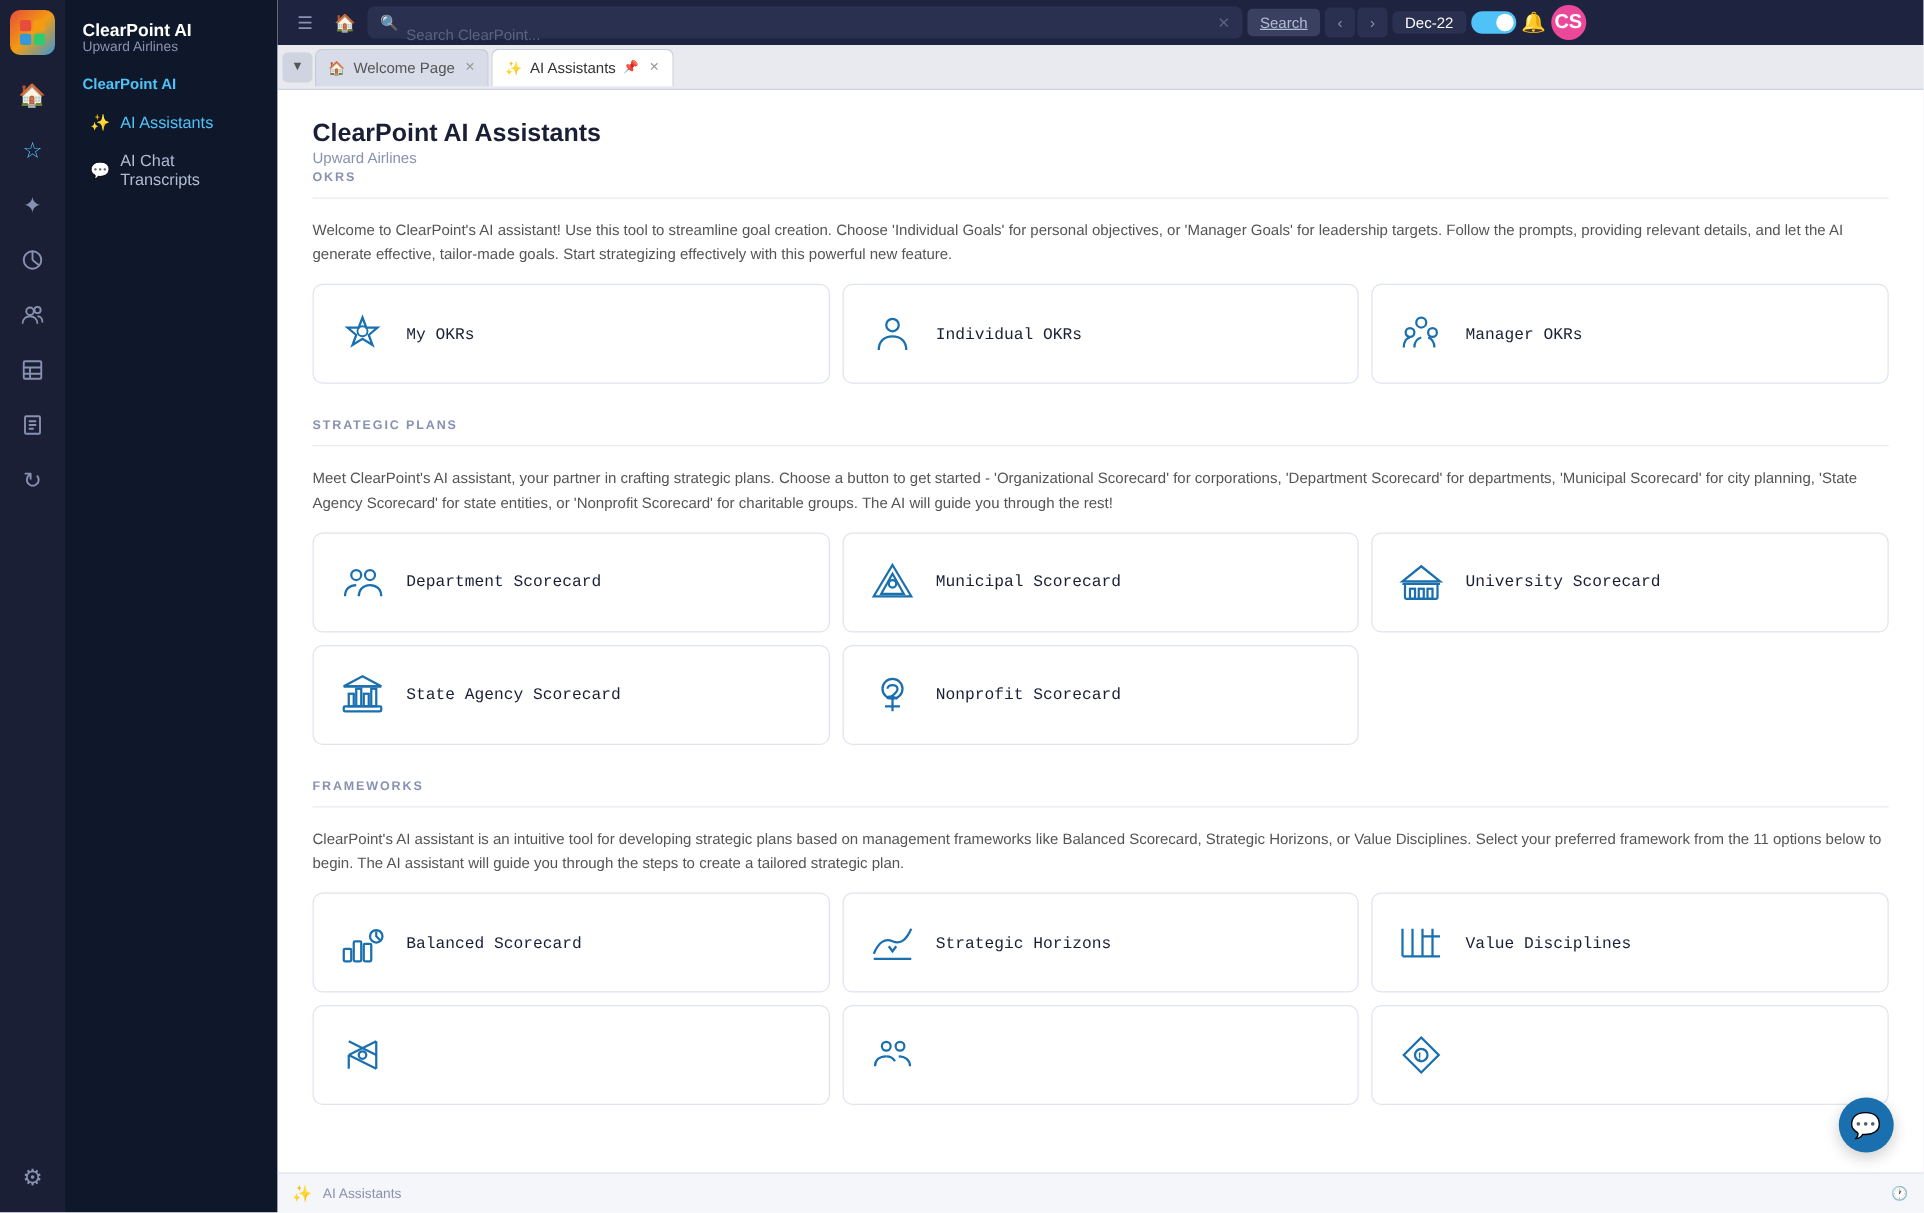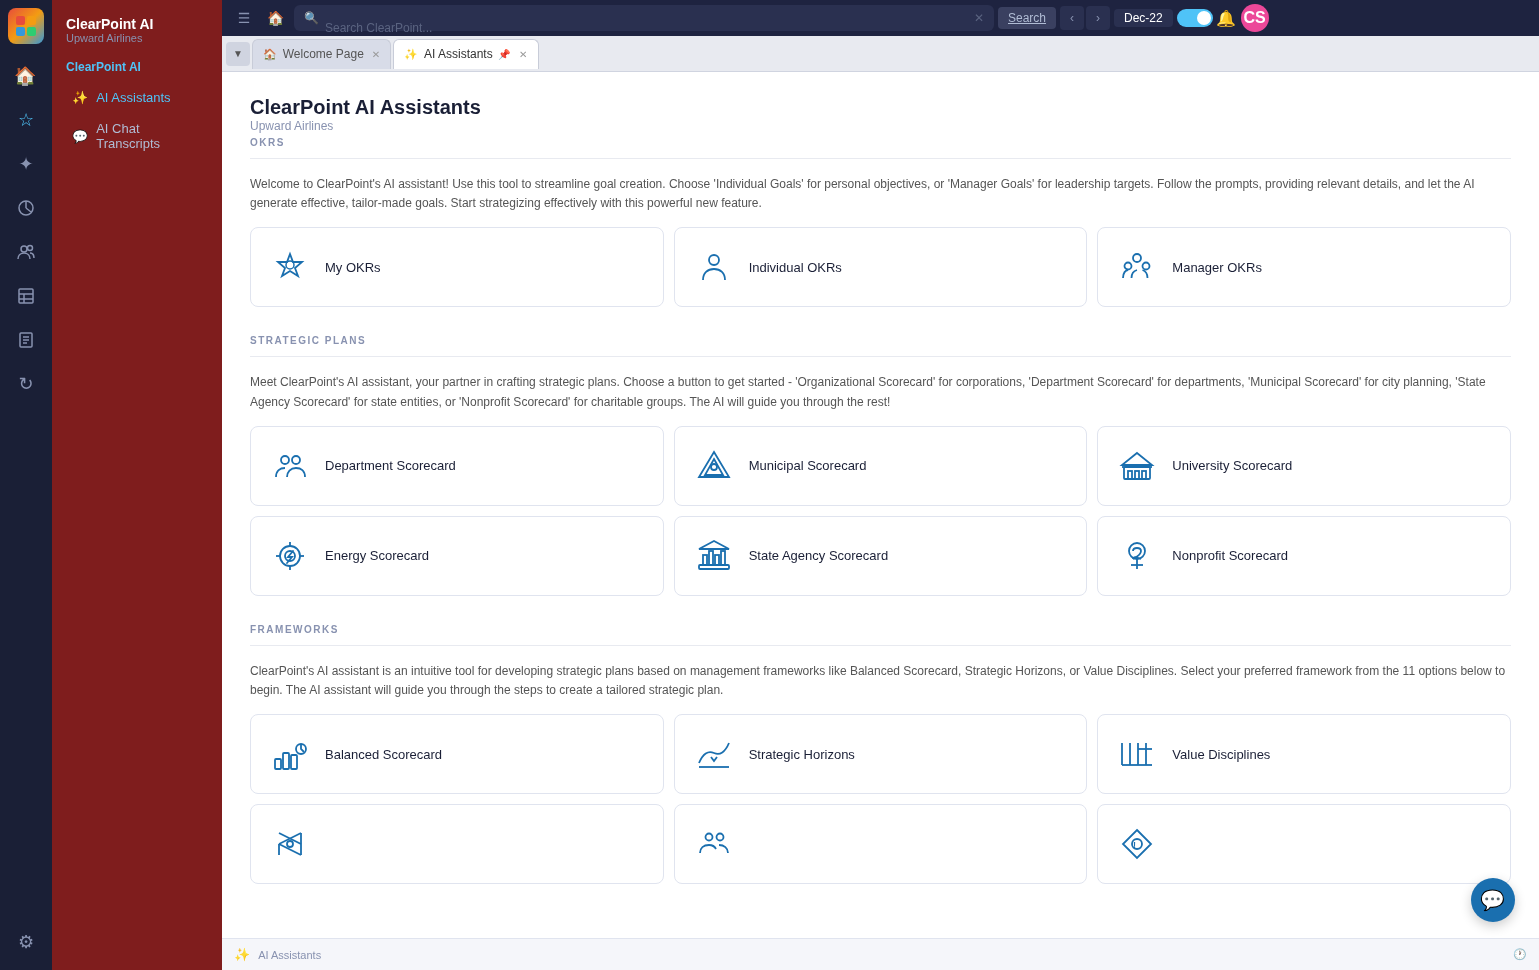--- a/index.html
+++ b/index.html
@@ -31,21 +31,21 @@
       color: #8892b0;
       cursor: pointer;
       font-size: 18px;
     }
     .nav-rail-item.active { color: #4fc3f7; }
     .nav-rail-item.bottom { margin-top: auto; }
 
     
     .left-panel {
       width: 170px;
-      background: #7f1d1d;
+      background: #0f172a;
       display: flex;
       flex-direction: column;
       padding: 0;
       color: white;
     }
     .left-panel-header {
       padding: 16px 14px 8px;
     }
     .left-panel-title {
       font-size: 14px;
@@ -251,20 +251,21 @@
     .section-desc {
       font-size: 12px;
       color: #555;
       line-height: 1.6;
       margin-bottom: 14px;
     }
 
     .cards-grid {
       display: grid;
       gap: 10px;
+      font-family: Liberation Mono, monospace;
     }
     .cards-grid-3 { grid-template-columns: repeat(3, 1fr); }
 
     .card {
       border: 1px solid #e0e4ef;
       border-radius: 8px;
       padding: 18px 18px;
       display: flex;
       align-items: center;
       gap: 14px;
@@ -512,34 +513,20 @@
               <rect x="10" y="24" width="4" height="8"></rect>
               <rect x="17" y="24" width="4" height="8"></rect>
               <rect x="24" y="24" width="4" height="8"></rect>
               <polygon points="19,6 34,18 4,18"></polygon>
               <line x1="4" y1="20" x2="34" y2="20"></line>
             </svg>
           </div>
           <span class="card-label">University Scorecard</span>
         </div>
 
-        <div class="card">
-          <div class="card-icon">
-            <svg width="38" height="38" viewBox="0 0 38 38" fill="none" stroke="#1a6faf" stroke-width="1.8">
-              <circle cx="19" cy="19" r="10"></circle>
-              <circle cx="19" cy="19" r="5"></circle>
-              <line x1="19" y1="5" x2="19" y2="9"></line>
-              <line x1="19" y1="29" x2="19" y2="33"></line>
-              <line x1="5" y1="19" x2="9" y2="19"></line>
-              <line x1="29" y1="19" x2="33" y2="19"></line>
-              <path d="M22 14 L17 20 L21 20 L16 26" stroke-linecap="round"></path>
-            </svg>
-          </div>
-          <span class="card-label">Energy Scorecard</span>
-        </div>
 
         <div class="card">
           <div class="card-icon">
             <svg width="38" height="38" viewBox="0 0 38 38" fill="none" stroke="#1a6faf" stroke-width="1.8">
               <rect x="4" y="28" width="30" height="4" rx="1"></rect>
               <rect x="8" y="18" width="4" height="10"></rect>
               <rect x="14" y="14" width="4" height="14"></rect>
               <rect x="20" y="18" width="4" height="10"></rect>
               <rect x="26" y="14" width="4" height="14"></rect>
               <line x1="4" y1="12" x2="34" y2="12"></line>

